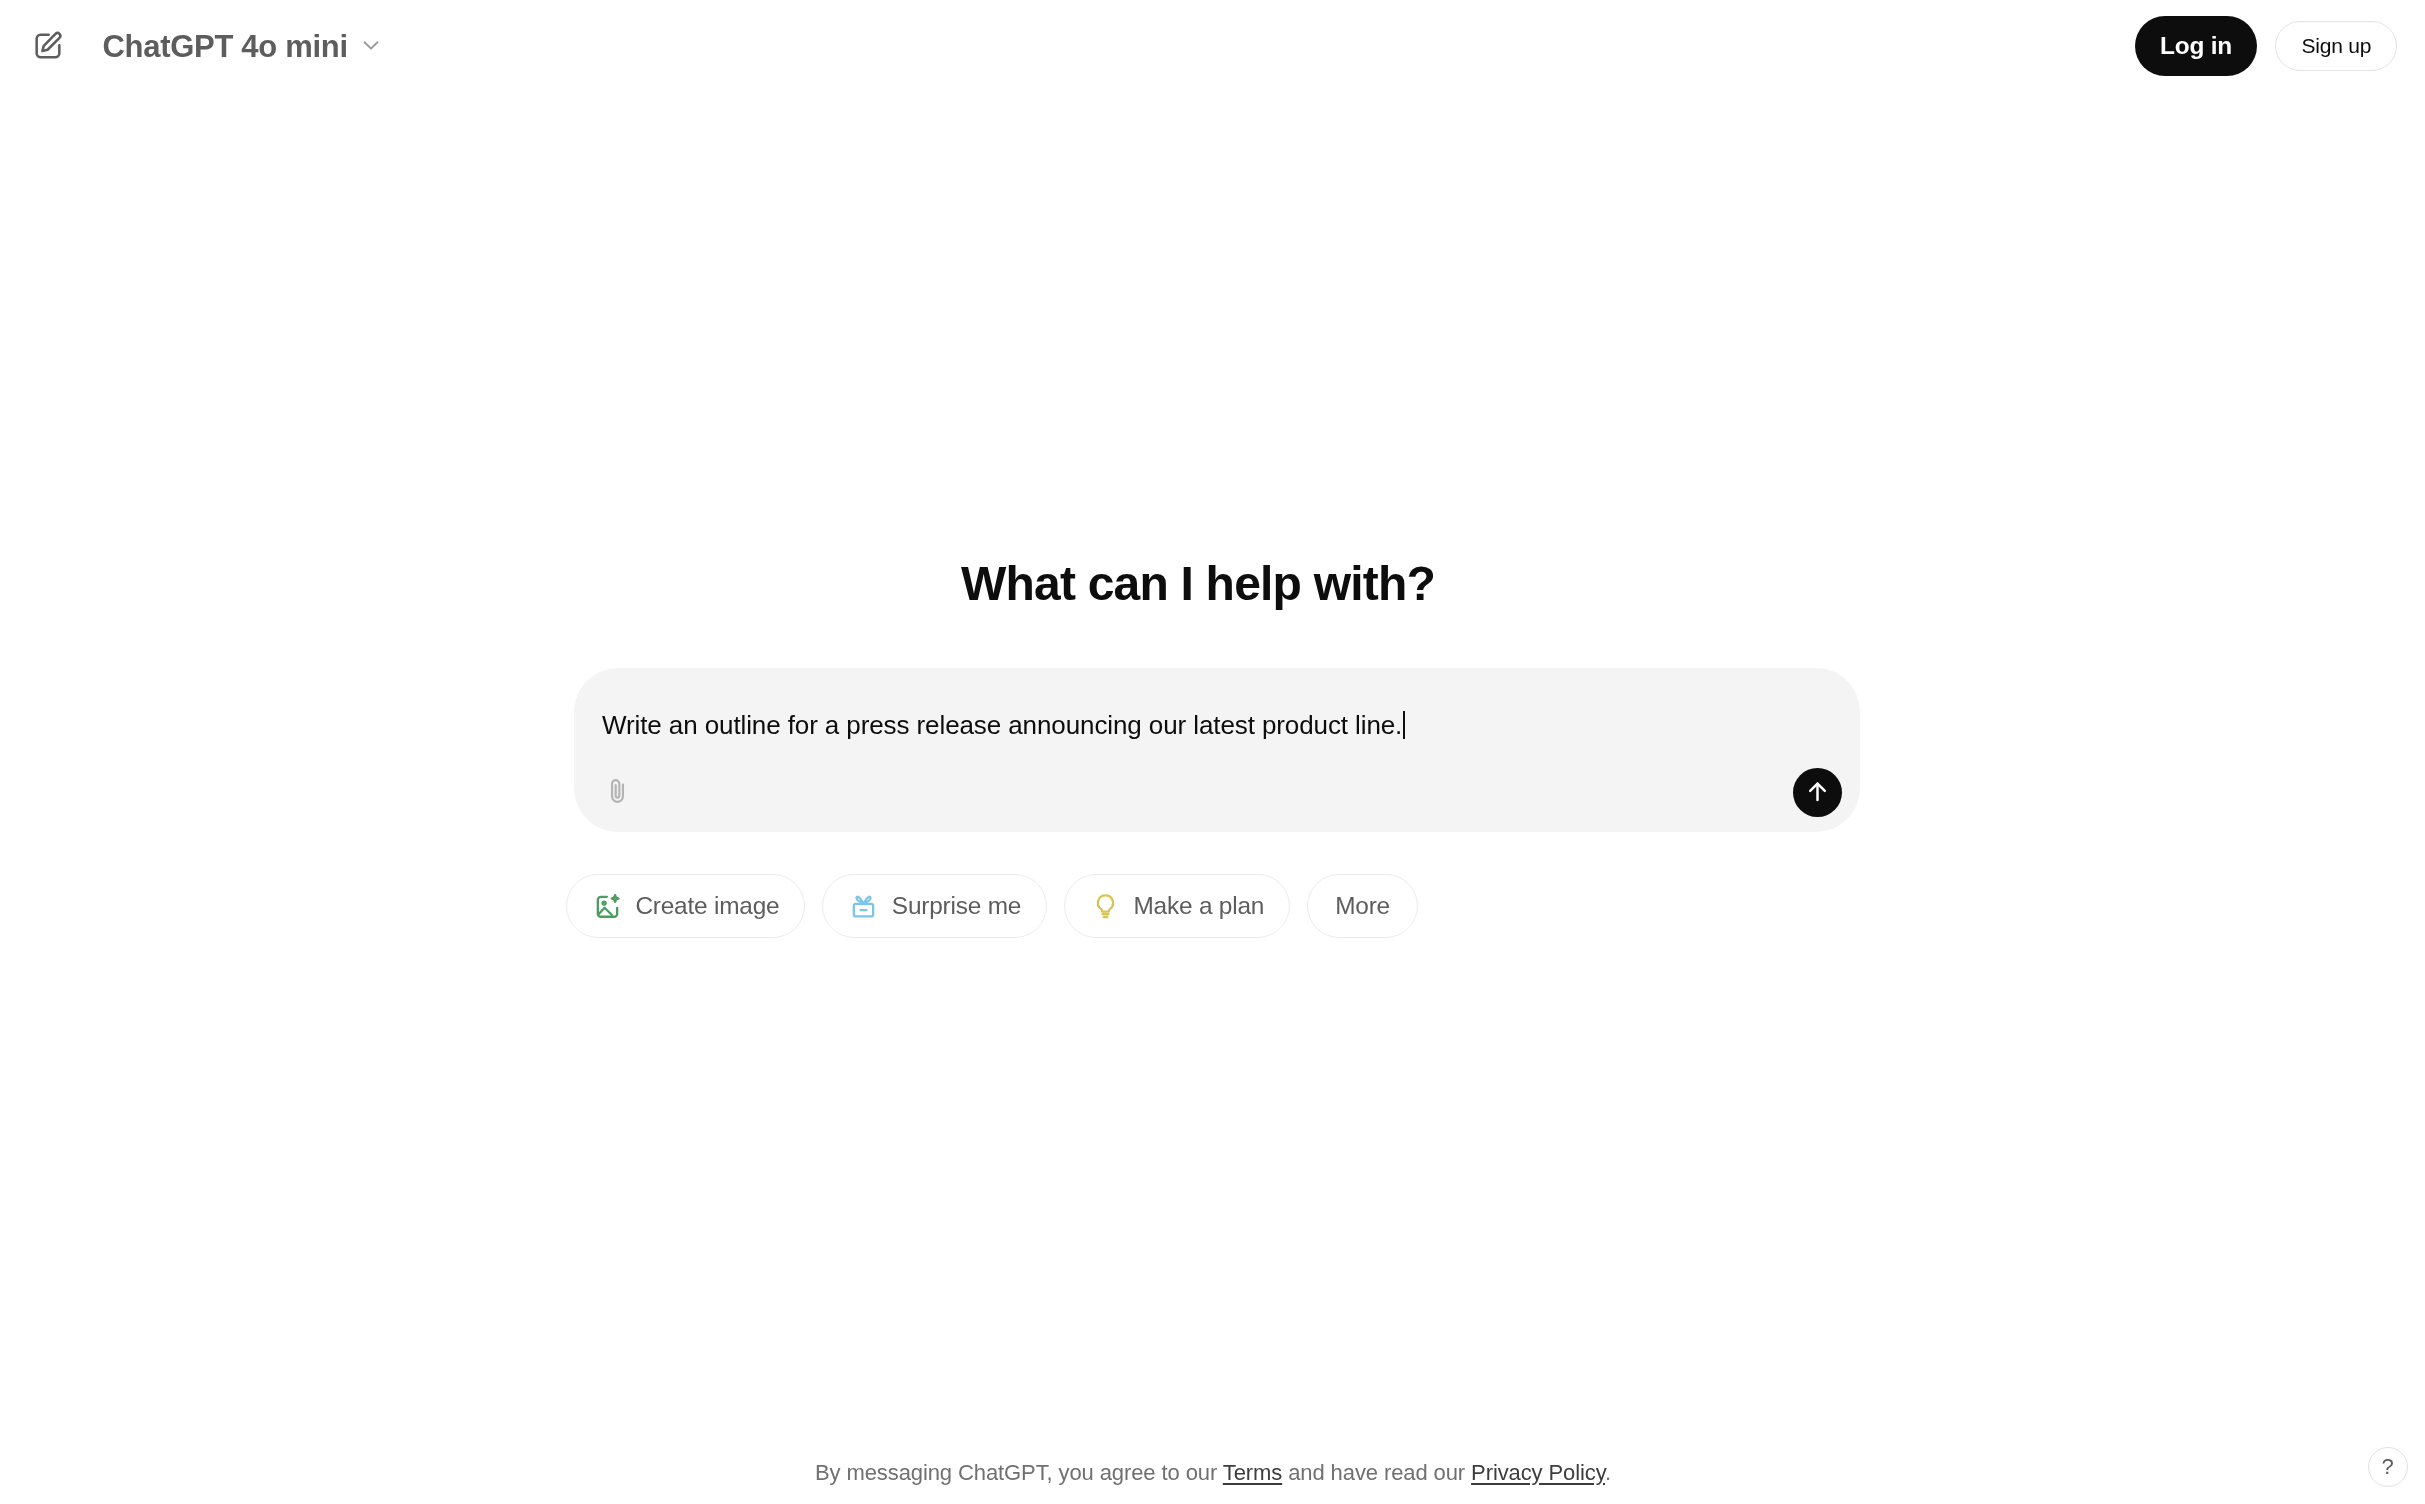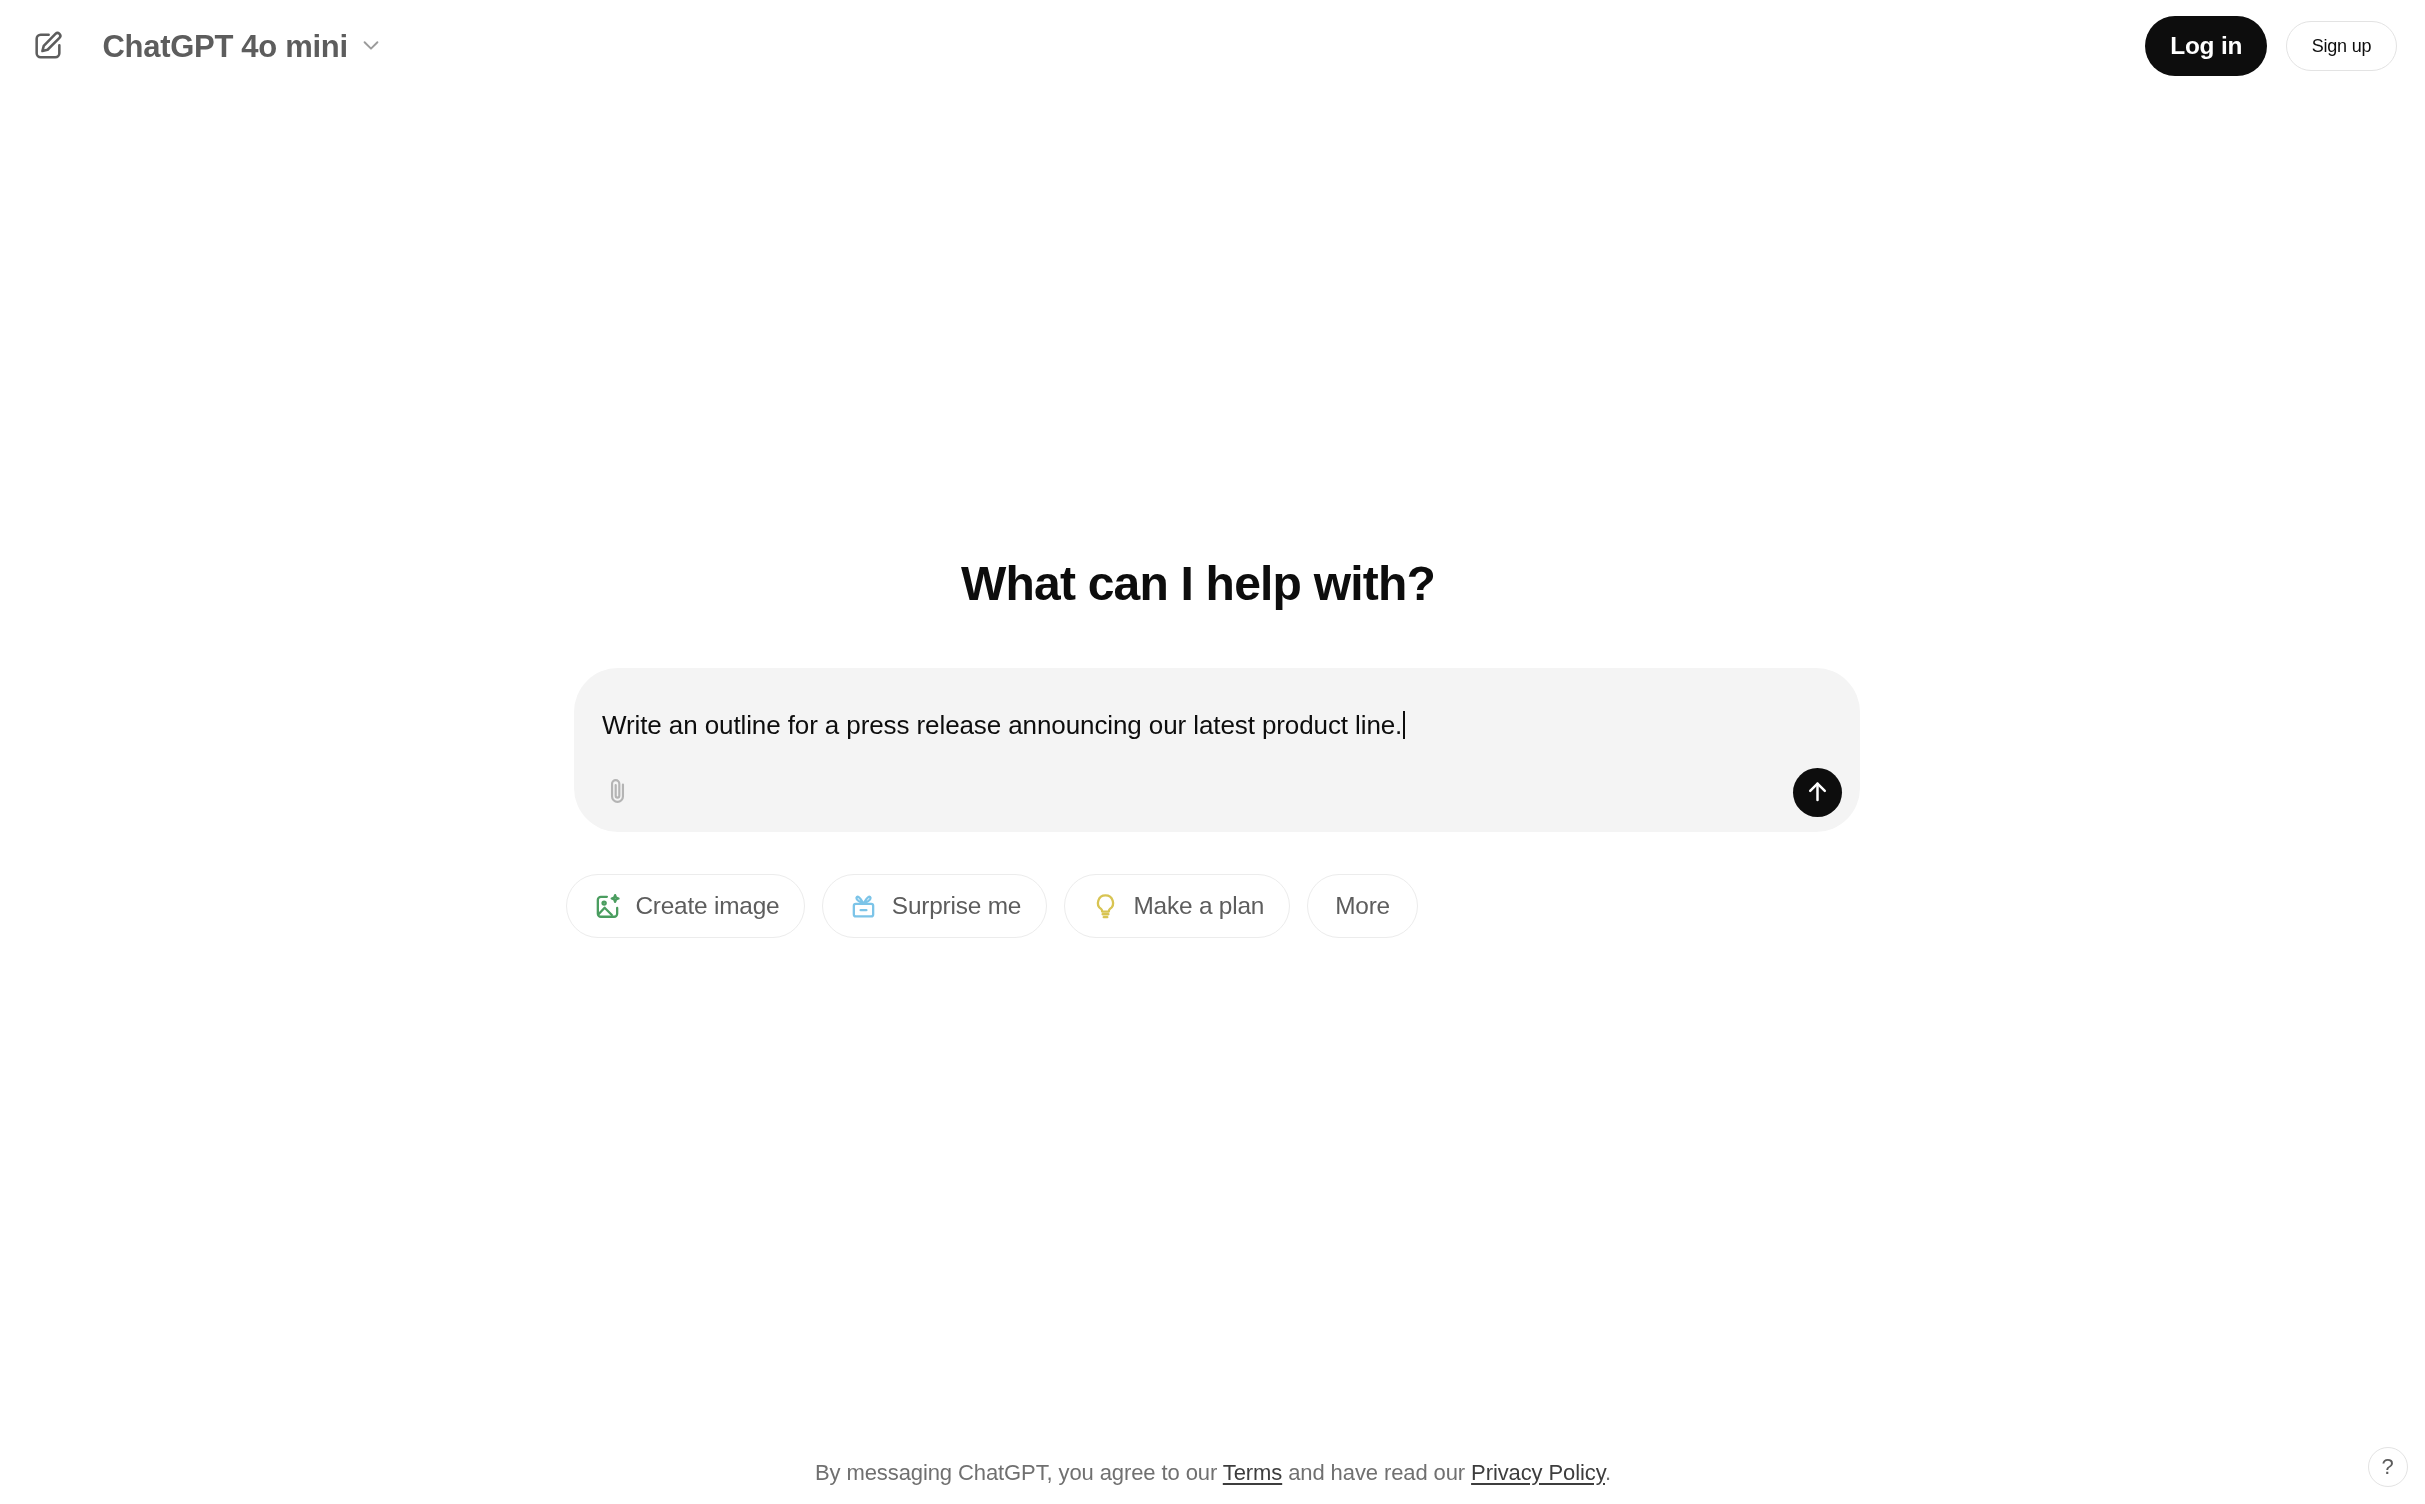--- a/index.html
+++ b/index.html
@@ -90,21 +90,21 @@
     cursor: pointer;
     font-family: "Liberation Sans", sans-serif;
     letter-spacing: -0.2px;
   }
 
   .btn-signup {
     background: #ffffff;
     color: #0d0d0d;
     border: 1.3px solid #e3e3e3;
     border-radius: 840px;
-    font-size: 18px;
+    font-size: 21px;
     font-weight: 500;
     padding: 0 25px;
     height: 50px;
     line-height: 48px;
     cursor: pointer;
     font-family: "Liberation Sans", sans-serif;
     letter-spacing: -0.2px;
   }
 
   .headline {

